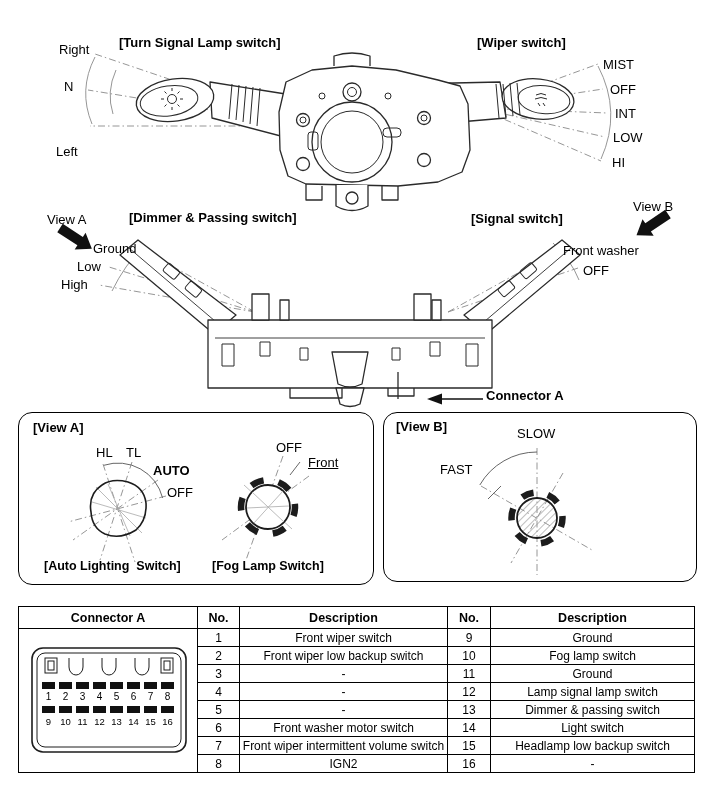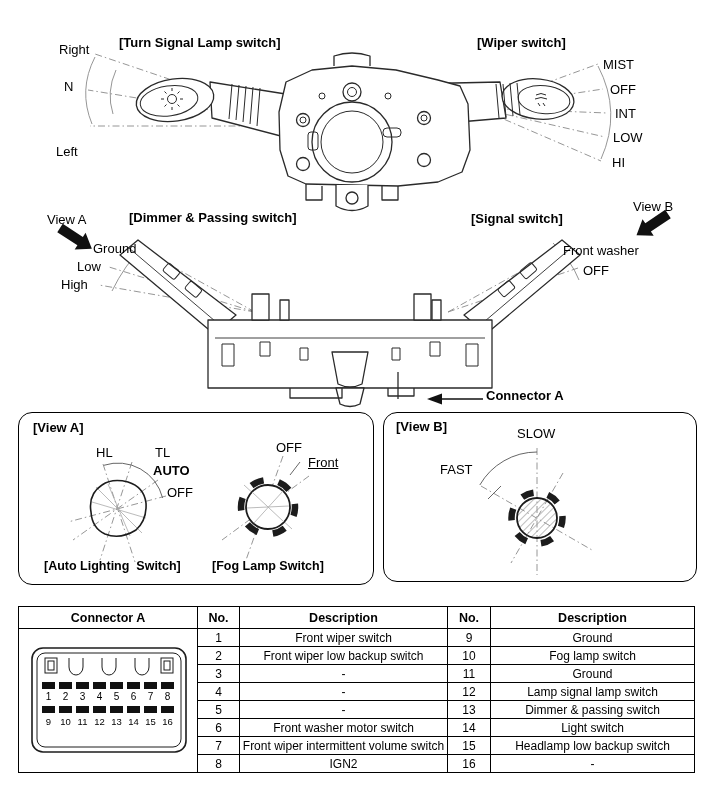--- a/index.html
+++ b/index.html
@@ -222,21 +222,21 @@
 
   <div class="lbl bold" style="left:471px;top:212px;">[Signal switch]</div>
   <div class="lbl" style="left:633px;top:200px;">View B</div>
   <div class="lbl" style="left:563px;top:244px;">Front washer</div>
   <div class="lbl" style="left:583px;top:264px;">OFF</div>
   <div class="lbl bold" style="left:486px;top:389px;">Connector A</div>
 
   <div class="panel" style="left:18px;top:412px;width:354px;height:171px;"></div>
   <div class="lbl bold" style="left:33px;top:421px;">[View A]</div>
   <div class="lbl" style="left:96px;top:446px;">HL</div>
-  <div class="lbl" style="left:126px;top:446px;margin-left:29px;">TL</div>
+  <div class="lbl" style="left:126px;top:446px;">TL</div>
   <div class="lbl" style="left:153px;top:464px;font-weight:bold;">AUTO</div>
   <div class="lbl" style="left:167px;top:486px;">OFF</div>
   <div class="lbl bold small" style="left:44px;top:559px;text-align:right;">[Auto Lighting  Switch]</div>
   <div class="lbl" style="left:276px;top:441px;">OFF</div>
   <div class="lbl" style="left:308px;top:456px;text-decoration:underline;">Front</div>
   <div class="lbl bold small" style="left:212px;top:559px;">[Fog Lamp Switch]</div>
 
   <div class="panel" style="left:383px;top:412px;width:312px;height:168px;"></div>
   <div class="lbl bold" style="left:396px;top:420px;">[View B]</div>
   <div class="lbl" style="left:517px;top:427px;">SLOW</div>

